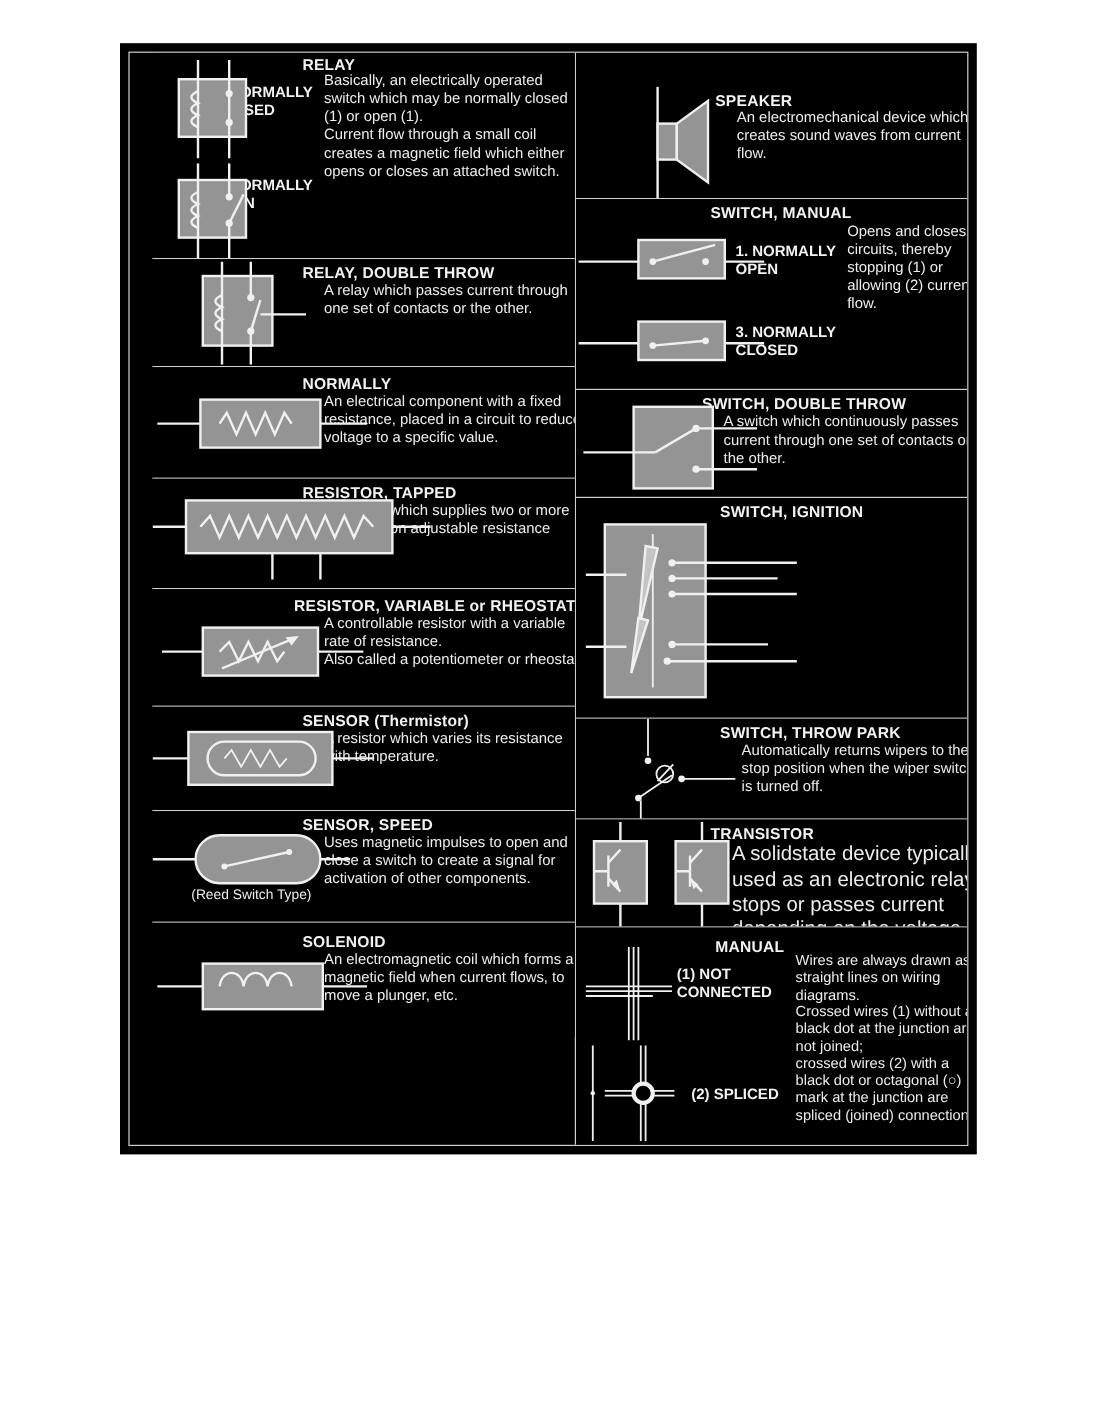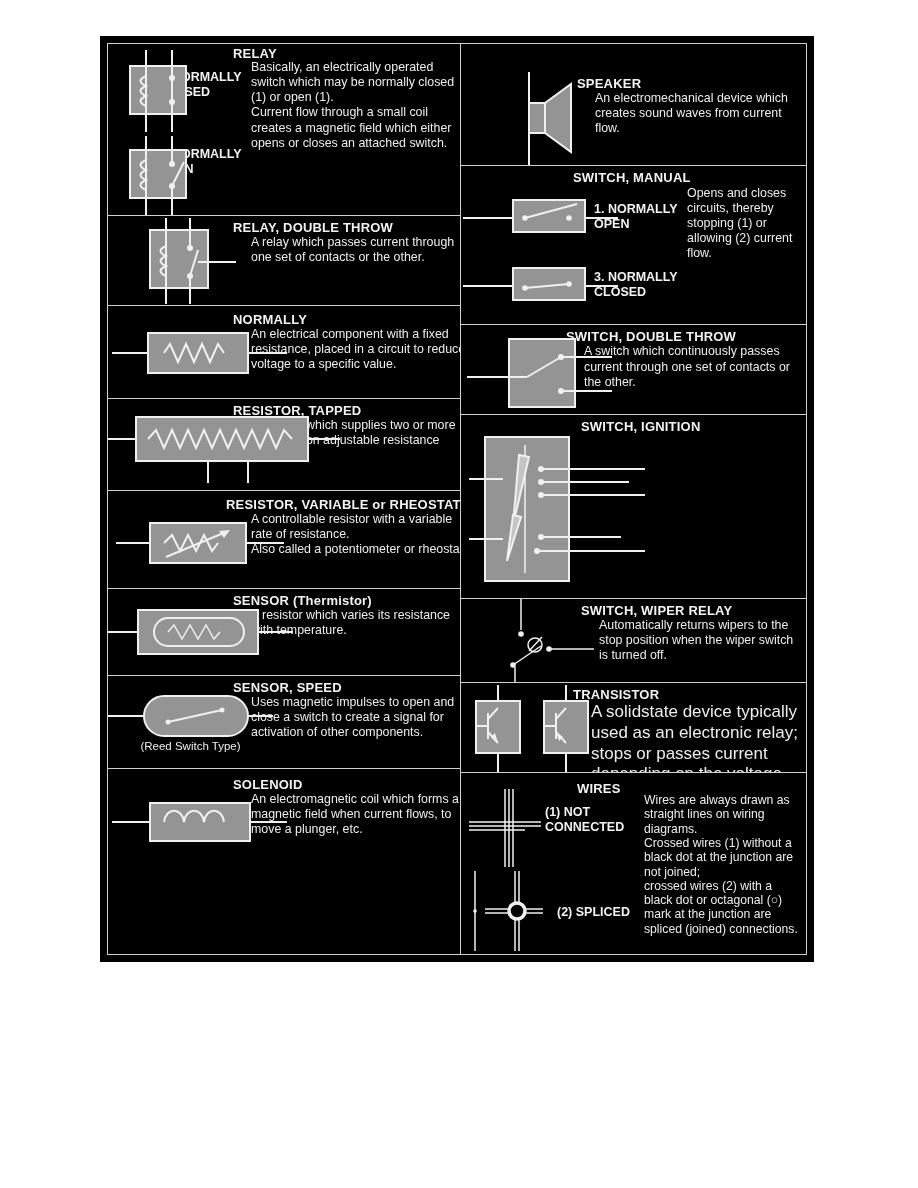--- a/index.html
+++ b/index.html
@@ -1,20 +1,20 @@
 <!DOCTYPE html>
 <html><head>
 <meta charset="utf-8">
 <style>
   html,body{margin:0;padding:0;background:#ffffff;}
   .page{position:relative;width:918px;height:1188px;background:#ffffff;overflow:hidden;
         font-family:"Liberation Sans", sans-serif;}
   .panel{position:absolute;left:100px;top:36px;width:714px;height:926px;background:#000;}
   .frame{position:absolute;left:7px;top:7px;right:7px;bottom:7px;border:1px solid #cfcfcf;
-         display:flex;overflow:hidden;}
+         display:flex;overflow:hidden;padding-left:19px;}
   .col-l{width:352px;border-right:1px solid #cfcfcf;display:flex;flex-direction:column;}
   .col-r{flex:1;display:flex;flex-direction:column;margin-top:28px;}
   .cell{position:relative;border-bottom:1px solid #cfcfcf;box-sizing:border-box;overflow:hidden;background:#000;}
   .nb{border-bottom:none;}
   .t{position:absolute;color:#f2f2f2;font-weight:bold;font-size:13px;letter-spacing:.2px;white-space:nowrap;}
   .d{position:absolute;color:#ededed;font-size:12.4px;line-height:1.22;white-space:pre-line;}
   .lb{position:absolute;color:#f2f2f2;font-weight:bold;font-size:12.5px;line-height:1.18;white-space:pre-line;}
   .cap{position:absolute;color:#ededed;font-size:11.5px;text-align:center;}
   .sym{position:absolute;}
   .bx{fill:#949494;stroke:#f0f0f0;stroke-width:2;}
@@ -212,21 +212,21 @@
             <line class="wr" x1="72" y1="53" x2="160" y2="53"></line>
             <line class="wr" x1="72" y1="66" x2="176" y2="66"></line>
             <circle class="dot" cx="72" cy="108" r="3"></circle>
             <circle class="dot" cx="68" cy="122" r="3"></circle>
             <line class="wr" x1="72" y1="108" x2="152" y2="108"></line>
             <line class="wr" x1="68" y1="122" x2="176" y2="122"></line>
           </svg>
         </div>
 
         <div class="cell" style="height:87px">
-          <div class="t" style="left:120px;top:4px">SWITCH, WIPER RELAY</div>
+          <div class="t" style="left:120px;top:4px">SWITCH, THROW PARK</div>
           <div class="d" style="left:138px;top:19px;width:202px">Automatically returns wipers to the stop position when the wiper switch is turned off.</div>
           <svg class="sym" style="left:18px;top:0" width="115" height="87" viewBox="0 0 115 87">
             <line class="w15" x1="42" y1="0" x2="42" y2="31"></line>
             <circle class="dot" cx="42" cy="35" r="2.8"></circle>
             <circle class="w15" cx="56" cy="46" r="7"></circle>
             <line class="w15" x1="50" y1="52" x2="63" y2="38"></line>
             <circle class="dot" cx="70" cy="50" r="2.8"></circle>
             <line class="w15" x1="70" y1="50" x2="115" y2="50"></line>
             <line class="w15" x1="34" y1="66" x2="62" y2="47"></line>
             <circle class="dot" cx="34" cy="66" r="2.8"></circle>
@@ -251,21 +251,21 @@
             <rect class="bx" x="81" y="16" width="44" height="52"></rect>
             <line class="wr" x1="93" y1="28" x2="93" y2="54" stroke-width="3"></line>
             <line class="wr" x1="81" y1="41" x2="93" y2="41"></line>
             <line class="wr" x1="93" y1="34" x2="103" y2="23"></line>
             <line class="wr" x1="93" y1="47" x2="103" y2="58"></line>
             <polygon class="dot" points="93,47 100,52 96,56"></polygon>
           </svg>
         </div>
 
         <div class="cell nb" style="height:187px">
-          <div class="t" style="left:116px;top:8px">WIRES</div>
+          <div class="t" style="left:116px;top:8px">MANUAL</div>
           <div class="d" style="left:183px;top:20px;width:156px;font-size:12.2px;line-height:1.17">Wires are always drawn as straight lines on wiring diagrams.
 Crossed wires (1) without a black dot at the junction are not joined;
 crossed wires (2) with a black dot or octagonal (○) mark at the junction are spliced (joined) connections.</div>
           <div class="lb" style="left:84px;top:32px">(1) NOT
 CONNECTED</div>
           <div class="lb" style="left:96px;top:132px">(2) SPLICED</div>
           <svg class="sym" style="left:8px;top:16px" width="72" height="78" viewBox="0 0 72 78">
             <line class="w15" x1="36" y1="0" x2="36" y2="78"></line>
             <line class="w15" x1="40" y1="0" x2="40" y2="78"></line>
             <line class="w15" x1="44" y1="0" x2="44" y2="78"></line>

